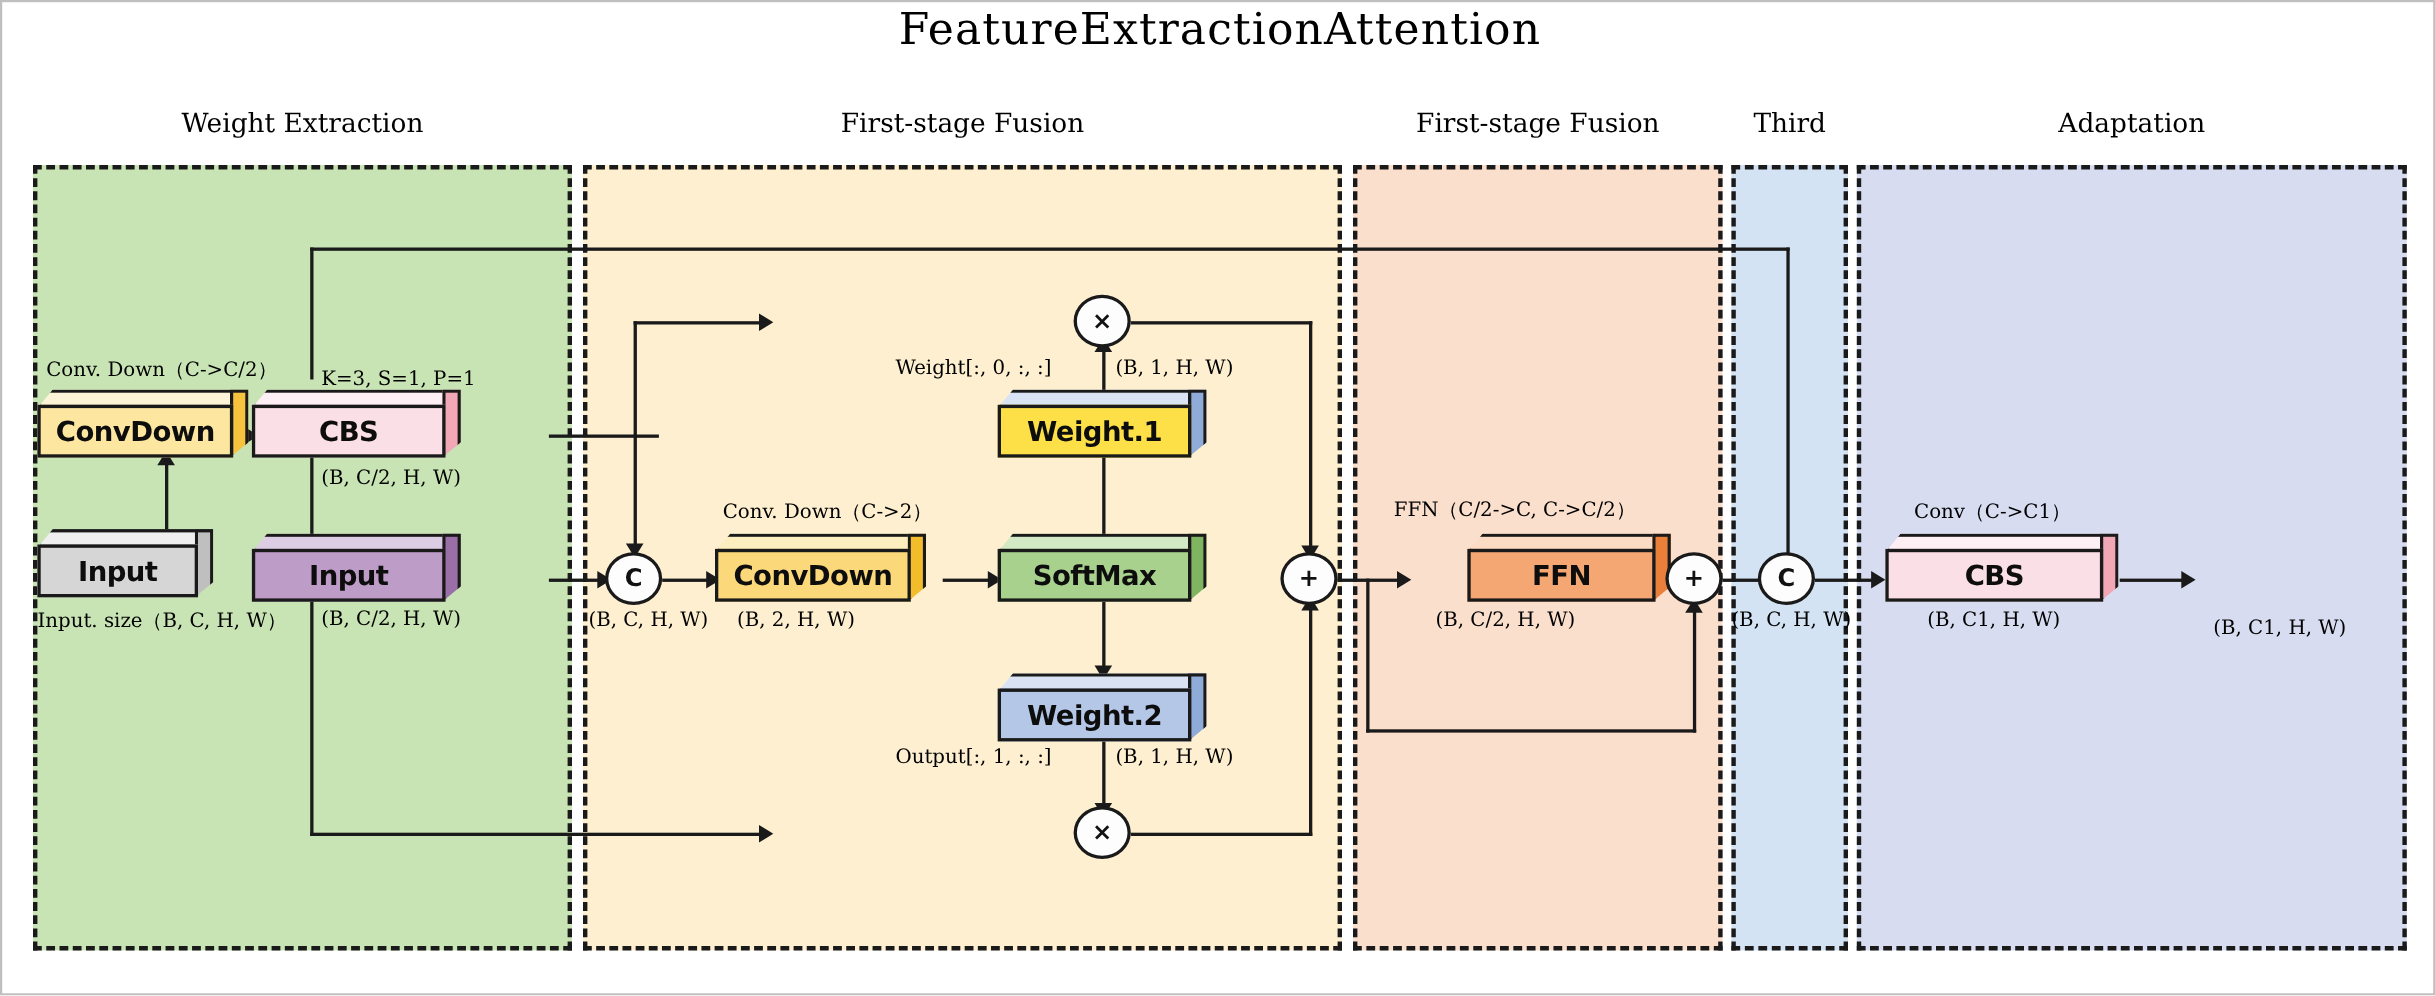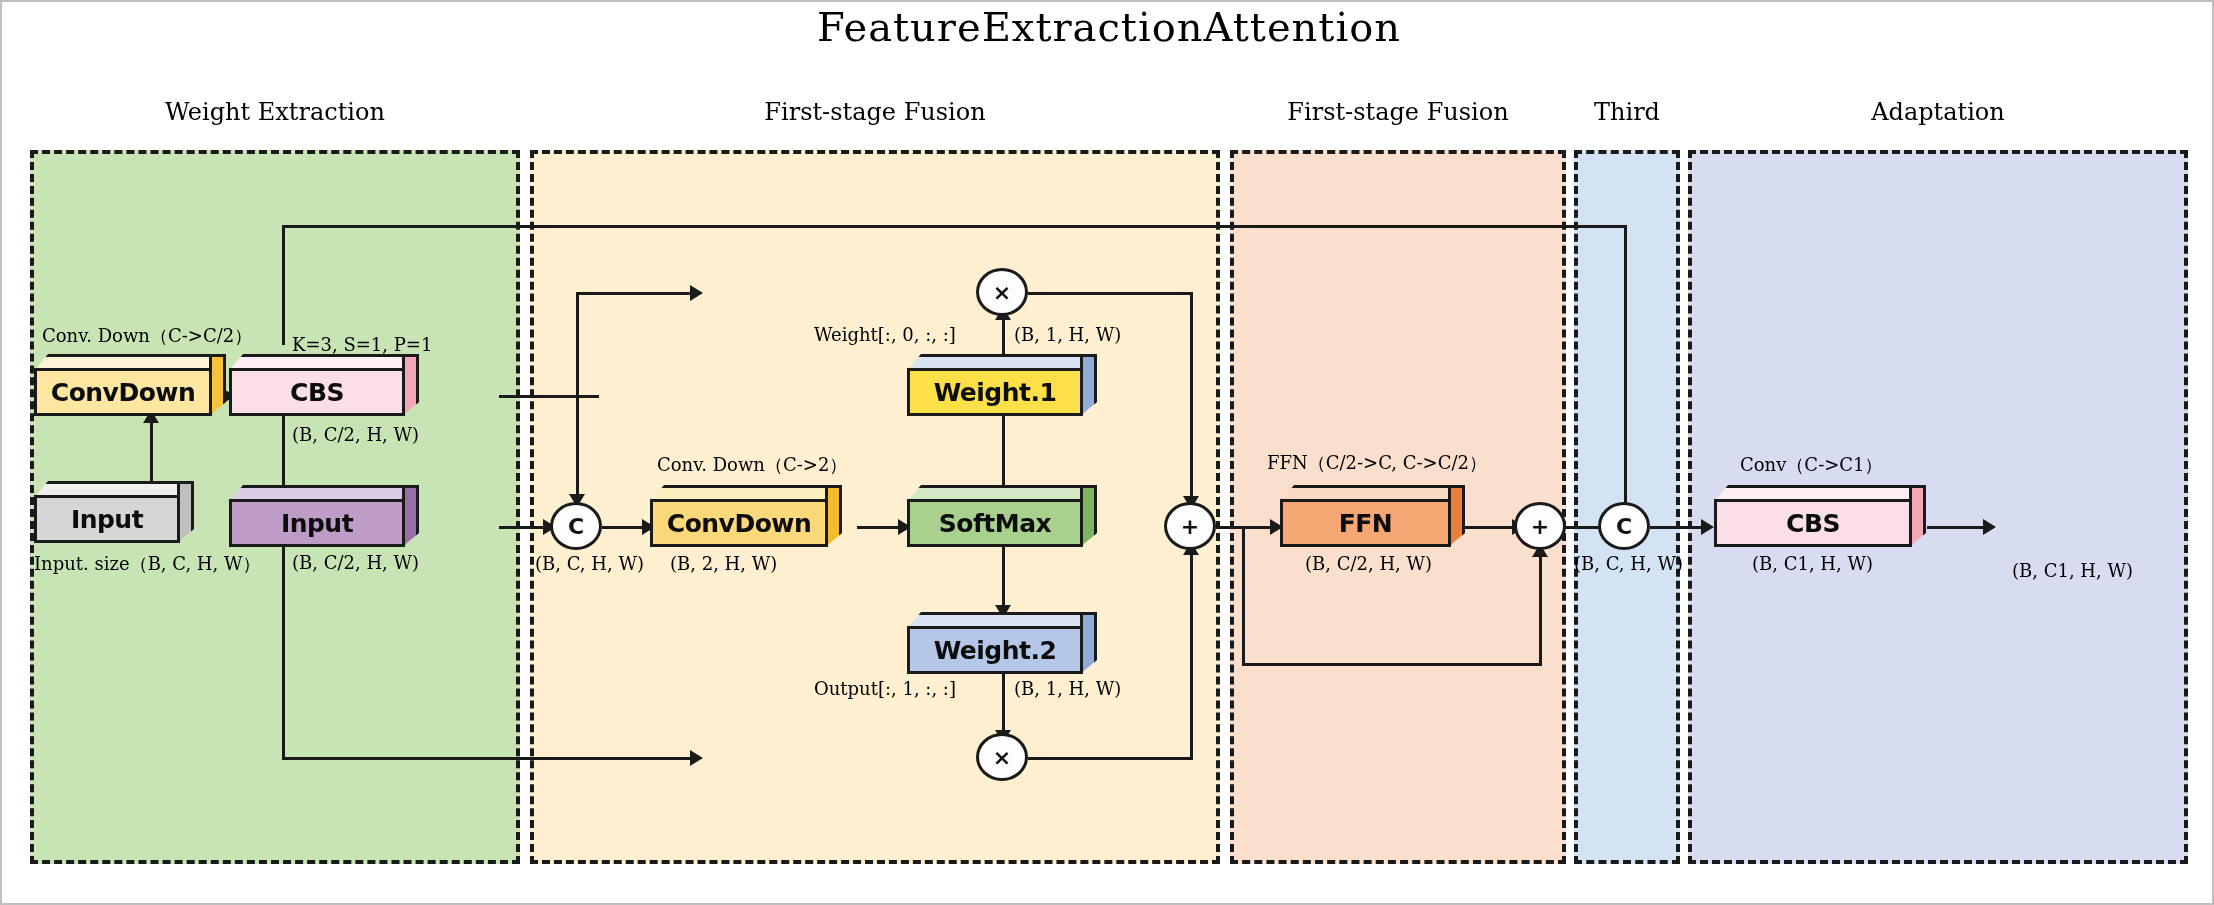--- a/index.html
+++ b/index.html
@@ -190,21 +190,21 @@
   </div>
 
   <div class="blk" style="left:905px;top:610px;width:190px;height:62px;">
     <div class="top" style="background:#d9e3f4;"></div>
     <div class="side" style="background:#8fabd8;"></div>
     <div class="face" style="background:#b4c7e7;">
       <span>Weight.2</span>
     </div>
   </div>
 
-  <div class="blk" style="left:1278px;top:483px;width:185px;height:62px;">
+  <div class="blk" style="left:1332px;top:483px;width:185px;height:62px;">
     <div class="top" style="background:#fbdbc4;"></div>
     <div class="side" style="background:#ea7f3a;"></div>
     <div class="face" style="background:#f4a673;">
       <span>FFN</span>
     </div>
   </div>
 
   <div class="blk" style="left:1712px;top:483px;width:212px;height:62px;">
     <div class="top" style="background:#fdeff3;"></div>
     <div class="side" style="background:#f2a7b6;"></div>

